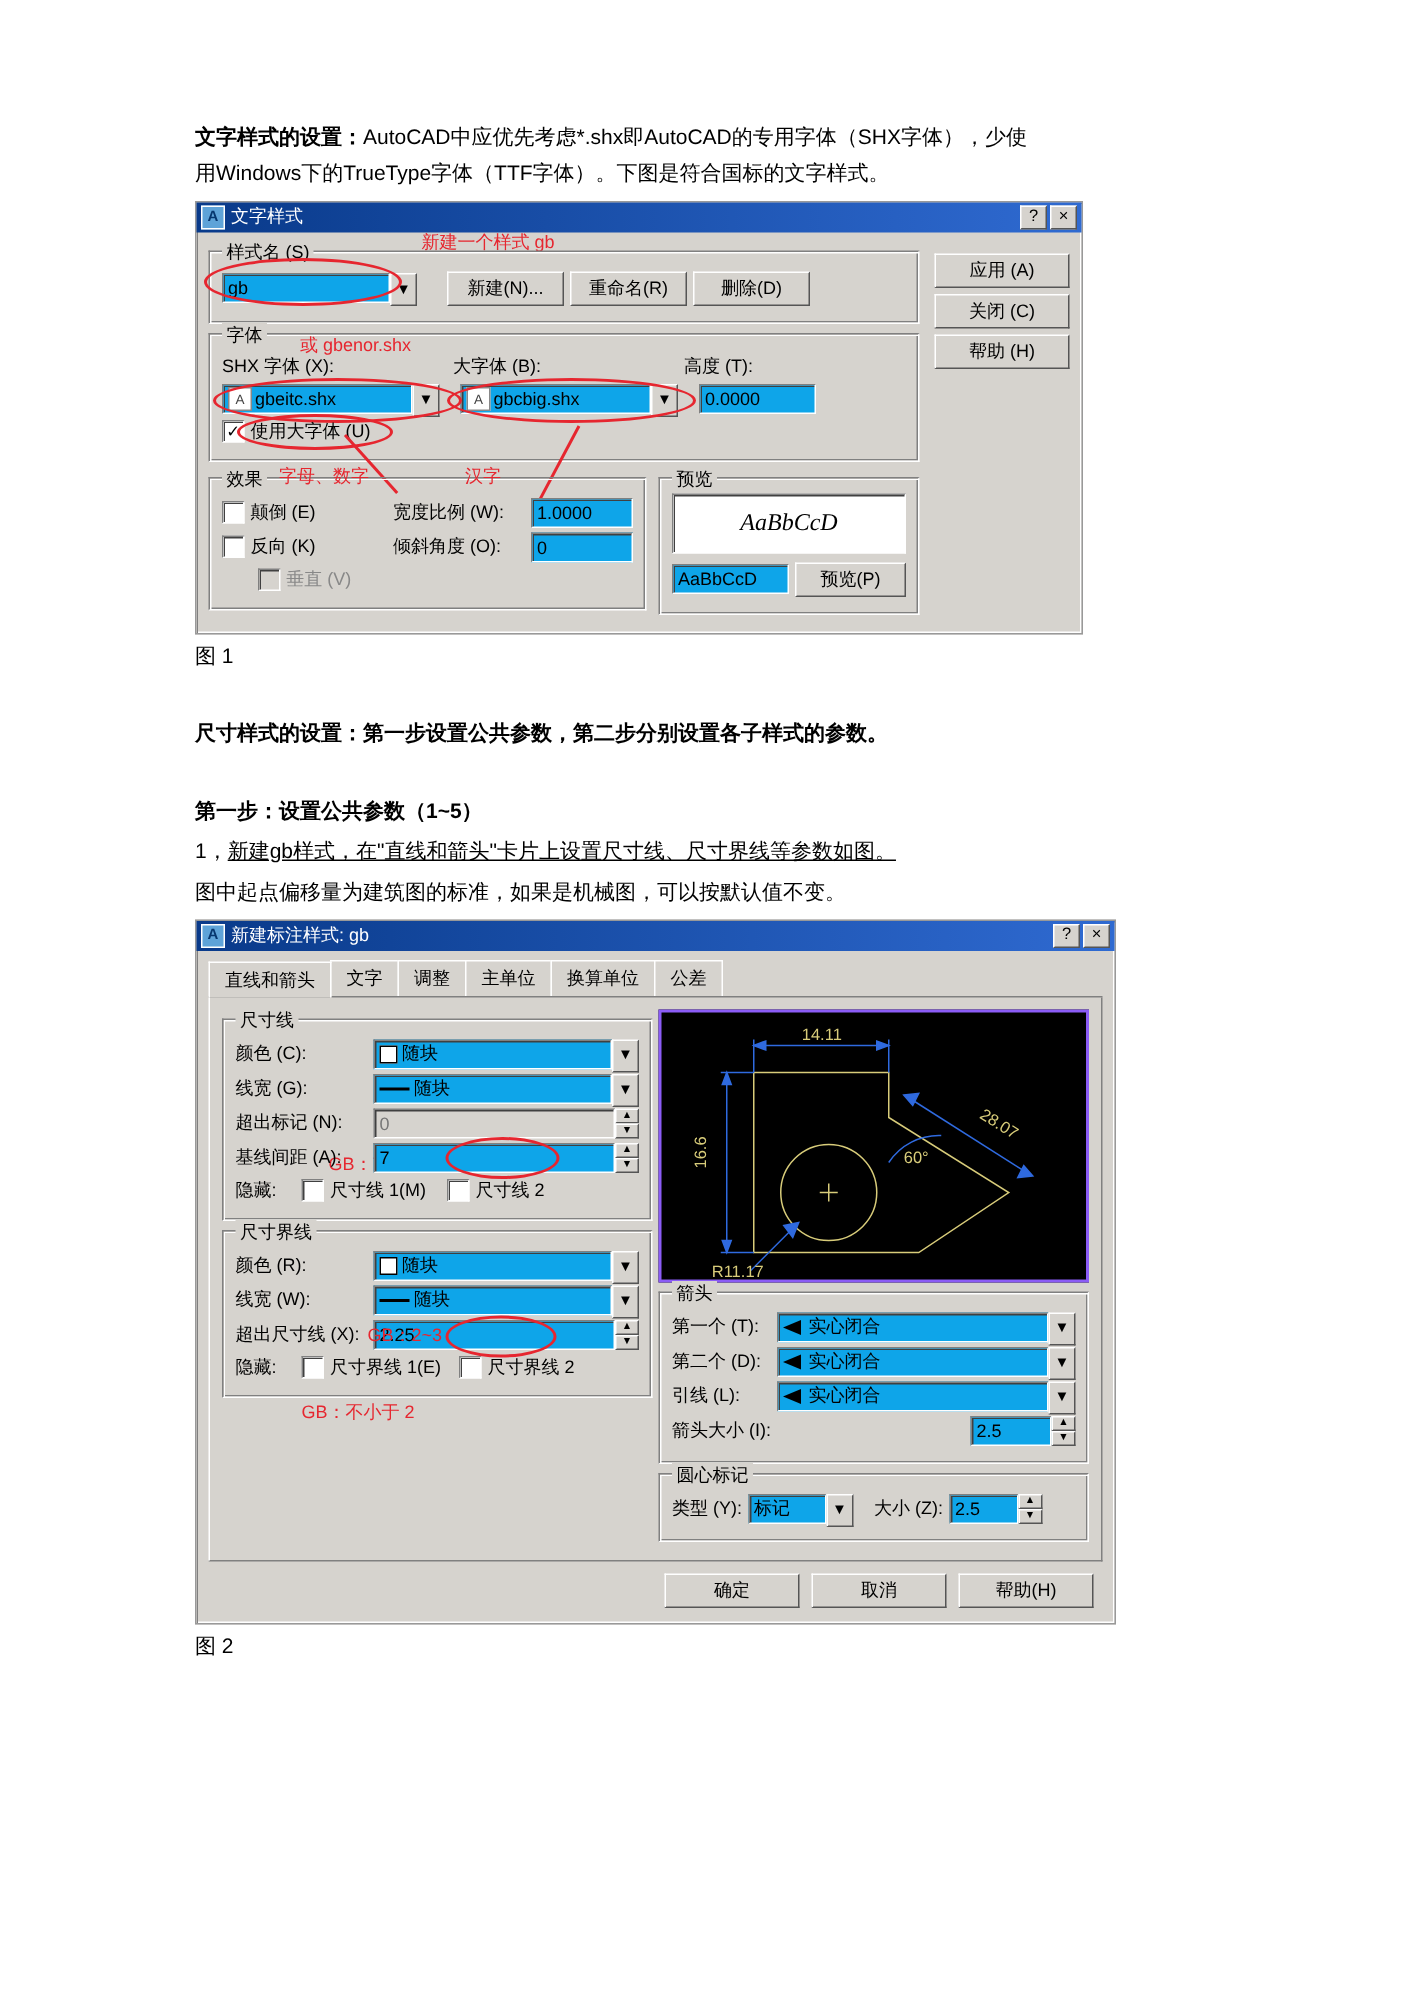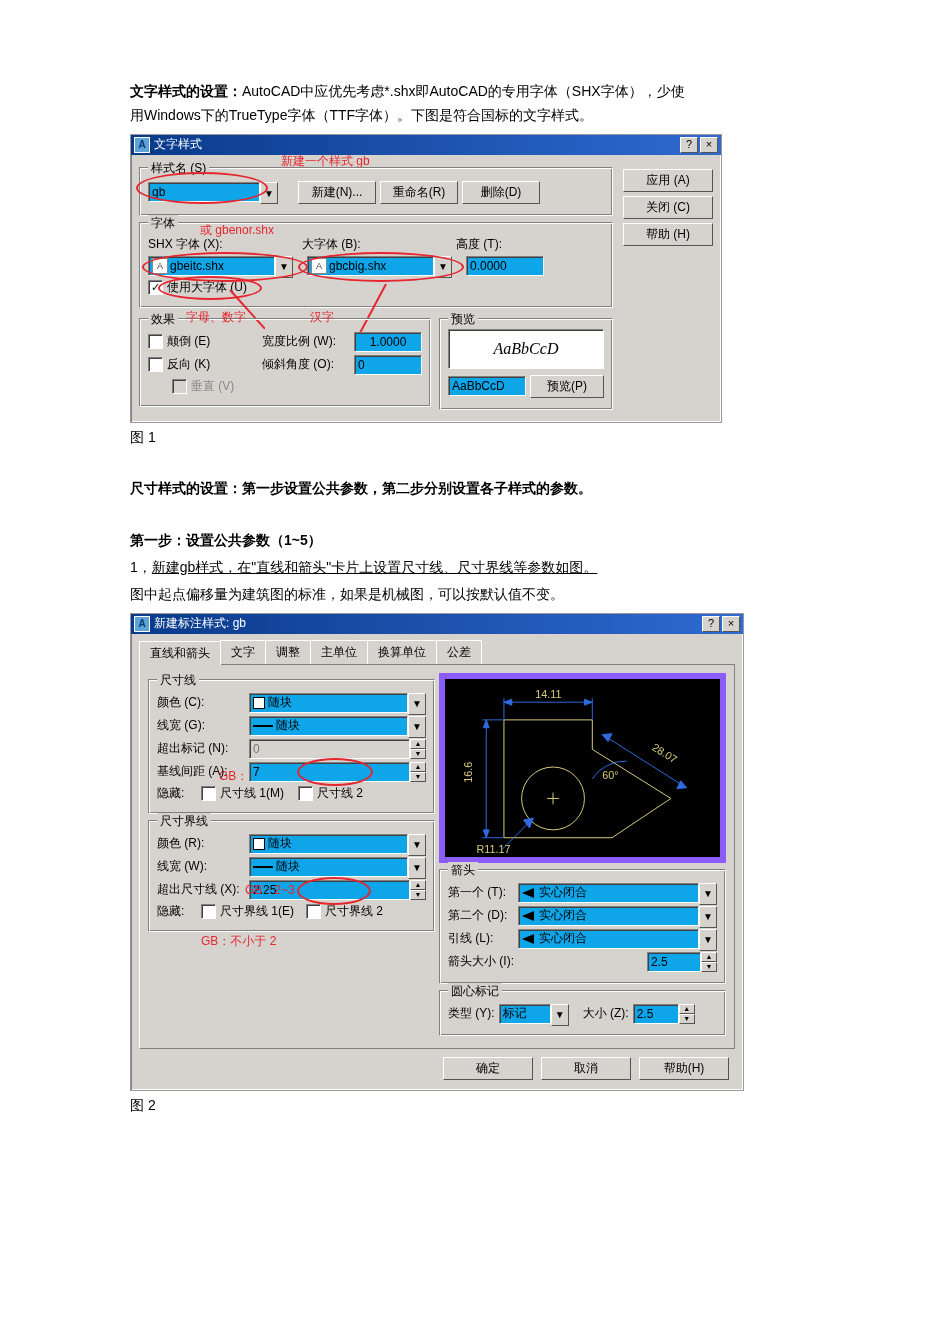--- a/index.html
+++ b/index.html
@@ -159,21 +159,21 @@
   .tab-page {
     border:1px solid #fff;
     border-right-color:#808080; border-bottom-color:#808080;
     border-top:none;
     padding:8px;
   }
   .cols { display:flex; gap:4px; }
   .col { flex:1; }
   .dim-preview {
     background:#000;
-    border:6px solid #8b5cf6;
+    border:2px solid #8b5cf6;
     height: 178px;
     position:relative;
     color:#d7cf8e;
     font-family: Arial, sans-serif;
     font-size:10px;
     text-decoration:underline;
   }
   .dim-preview svg { width:100%; height:100%; }
   .label-cell { min-width: 88px; }
   .colorbox { width:10px; height:10px; background:#fff; border:1px solid #000; display:inline-block; margin-right:3px;}
@@ -286,21 +286,21 @@
               <div class="groupbox relpos">
                 <span class="legend">效果</span>
                 <span class="red-text-abs" style="left:46px; top:-10px;">字母、数字</span>
                 <span class="red-text-abs" style="left:170px; top:-10px;">汉字</span>
                 <div class="row">
                   <span class="lbl" style="min-width:110px;">
                       <span class="chk"></span>
                       <span>颠倒 (E)</span>
                     </span>
                   <span class="label-cell">宽度比例 (W):</span>
-                  <div class="input" style="width:60px;justify-content:center;">
+                  <div class="input" style="width:60px;">
                       <span>1.0000</span>
                     </div>
                 </div>
                 <div class="row">
                   <span class="lbl" style="min-width:110px;">
                       <span class="chk"></span>
                       <span>反向 (K)</span>
                     </span>
                   <span class="label-cell">倾斜角度 (O):</span>
                   <div class="input" style="width:60px;">

